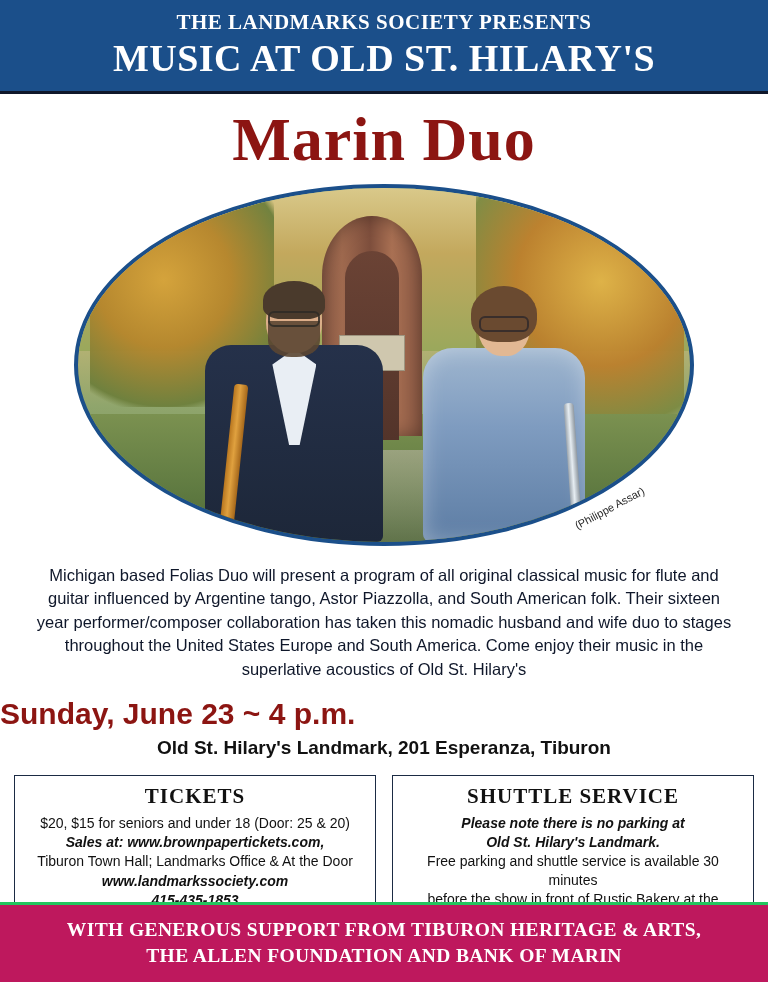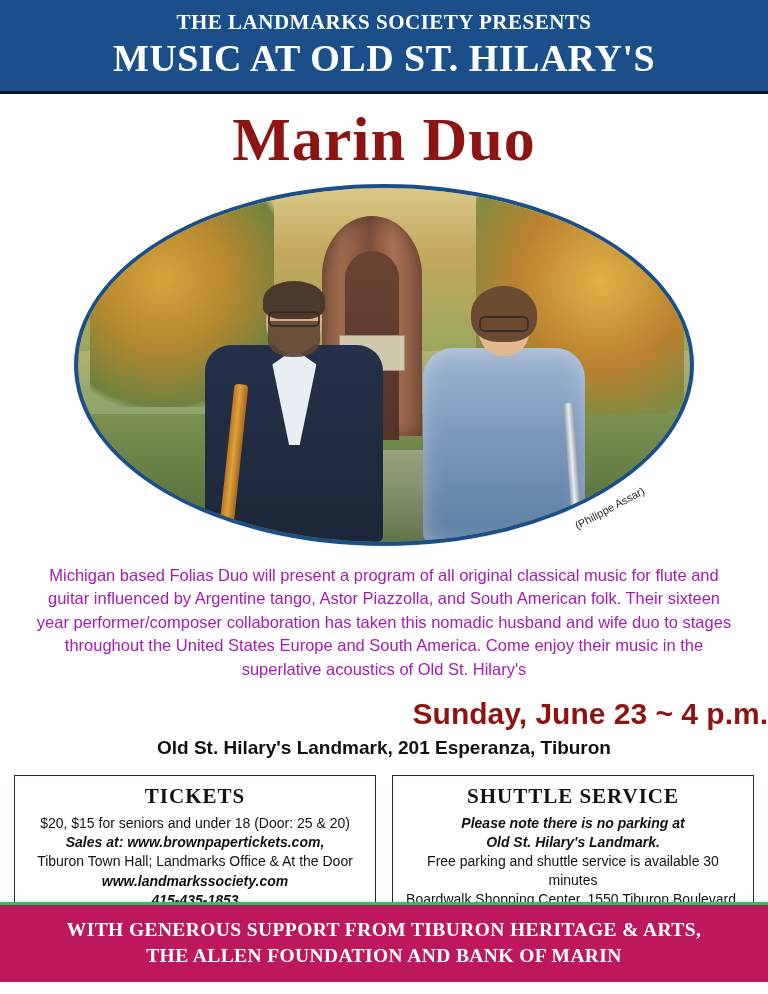--- a/index.html
+++ b/index.html
@@ -269,26 +269,26 @@
   }
 
   
   .description {
     width: 700px;
     margin: 18px auto 1px auto;
     text-align: center;
     font-family: "Liberation Sans", sans-serif;
     font-size: 16.5px;
     line-height: 1.42;
-    color: #a21caf;
+    color: #0f172a;
   }
 
   
   .date-line {
-    text-align: right;
+    text-align: left;
     font-family: "Liberation Sans", sans-serif;
     font-weight: bold;
     font-size: 30px;
     color: #8c1512;
     margin-top: 16px;
   }
   .venue-line {
     text-align: center;
     font-family: "Liberation Sans", sans-serif;
     font-weight: bold;
@@ -411,20 +411,21 @@
       <p>Tiburon Town Hall; Landmarks Office &amp; At the Door</p>
       <p class="bold-ital">www.landmarkssociety.com</p>
       <p class="bold-ital">415-435-1853</p>
     </div>
 
     <div class="box">
       <div class="box-title">SHUTTLE SERVICE</div>
       <p class="bold-ital">Please note there is no parking at</p>
       <p class="bold-ital">Old St. Hilary's Landmark.</p>
       <p class="smaller">Free parking and shuttle service is available 30 minutes</p>
+      <p class="smaller">before the show in front of Rustic Bakery at the</p>
       <p class="smaller">Boardwalk Shopping Center, 1550 Tiburon Boulevard.</p>
     </div>
 
   </div>
 
   <div class="footer-band">
     <div class="footer-line">With generous support from  Tiburon Heritage &amp; Arts,</div>
     <div class="footer-line">The Allen Foundation and Bank of Marin</div>
   </div>
 

